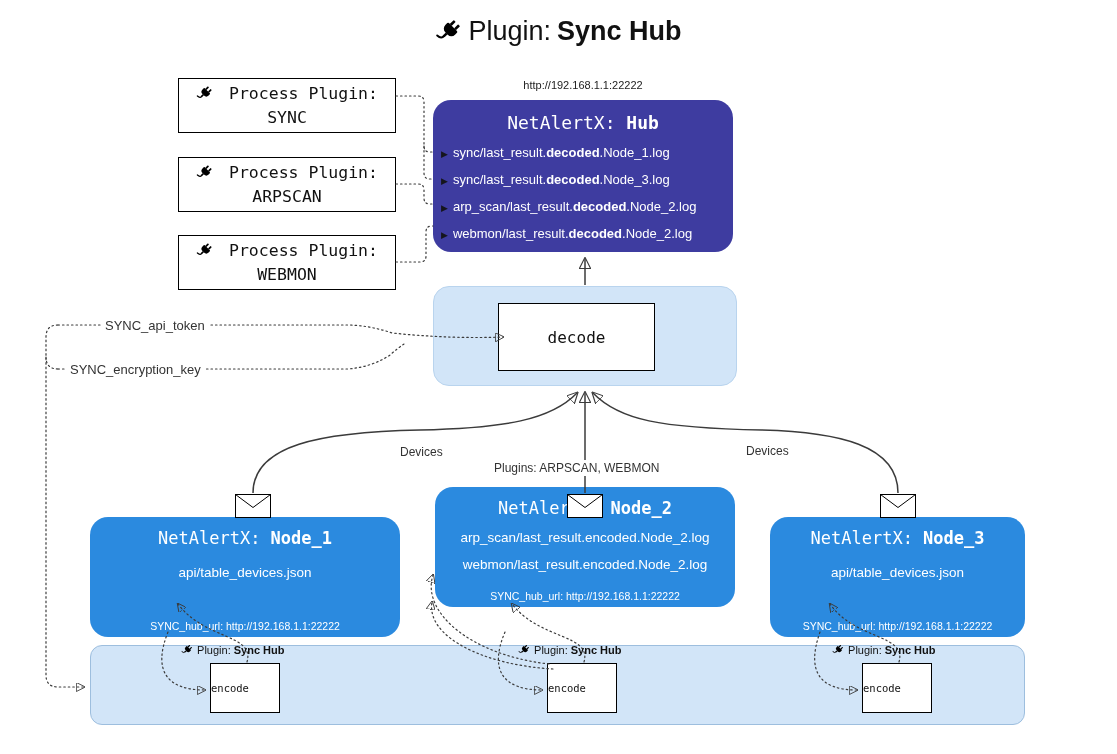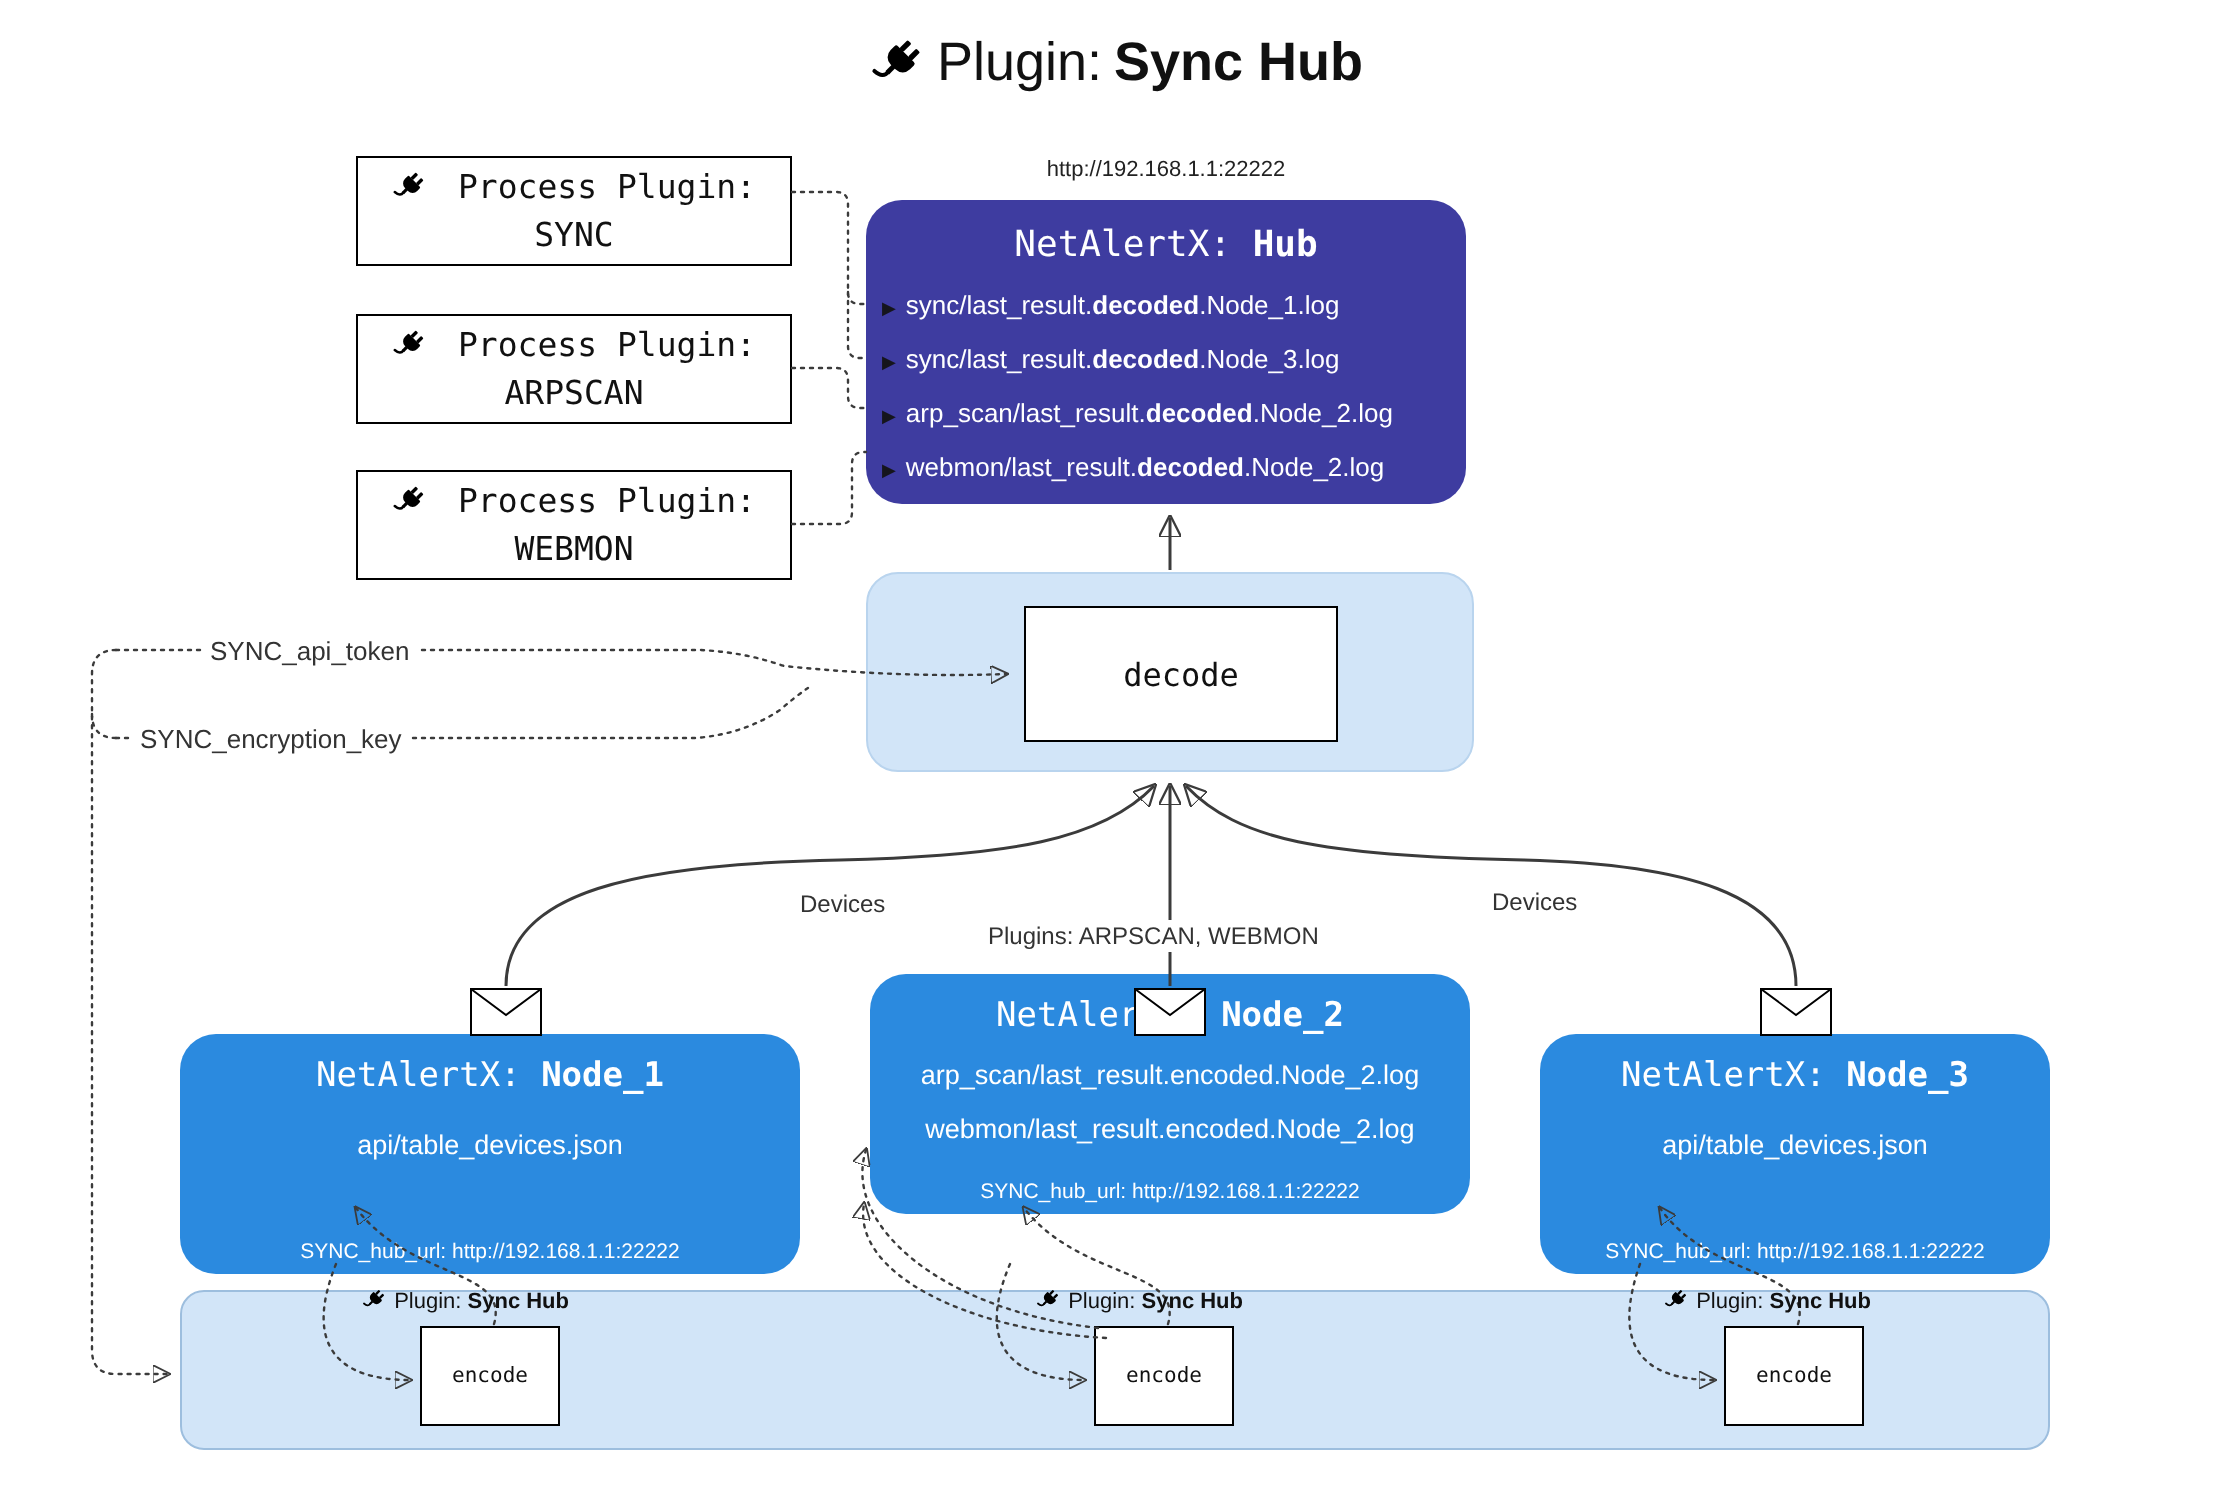--- a/index.html
+++ b/index.html
@@ -32,41 +32,41 @@
          background:#3e3ca0; color:#fff; z-index:3; }
   .hub-title { text-align:center; margin-top:12px; font-family:"DejaVu Sans Mono", monospace; font-size:18px; }
   .hub-title b { margin-left:0.6em; }
   .hub-entries { margin-top:7px; padding-left:8px; }
   .hub-entry { font-size:13px; line-height:25px; white-space:nowrap; }
   .entry-arrow { color:#15151c; font-size:9px; margin-right:5px; }
 
   
   .decode-container { left:433px; top:286px; width:304px; height:100px; border-radius:16px;
                       background:#d2e5f8; border:1px solid #b9d4ee; z-index:1; }
-  .decode-box { left:512px; top:303px; width:157px; height:68px; background:#fff; border:1px solid #000;
+  .decode-box { left:498px; top:303px; width:157px; height:68px; background:#fff; border:1px solid #000;
                 display:flex; align-items:center; justify-content:center;
                 font-family:"DejaVu Sans Mono", monospace; font-size:16px; z-index:3; }
 
   
   .line-label { background:#fff; padding:1px 4px; font-size:13px; color:#333; z-index:6; white-space:nowrap; }
   .edge-label { background:#fff; padding:1px 4px; font-size:12px; color:#333; z-index:6; white-space:nowrap; }
 
   
   .node { background:#2b8adf; border-radius:18px; color:#fff; text-align:center; z-index:3; }
   .node-title { margin-top:11px; font-family:"DejaVu Sans Mono", monospace; font-size:17px; }
   .node-title b { margin-left:0.6em; }
   .node-files { margin-top:12px; font-size:13.5px; line-height:26px; }
   .node-footer { position:absolute; bottom:5px; left:0; width:100%; font-size:10.5px; }
 
   
   .bottom-container { left:90px; top:645px; width:935px; height:80px; border-radius:12px;
                       background:#d2e5f8; border:1px solid #9dbede; z-index:1; }
   .enc-label { top:644px; width:130px; text-align:left; font-size:11px; color:#111; z-index:6; white-space:nowrap; }
   .enc-box { top:663px; width:70px; height:50px; background:#fff; border:1px solid #000; z-index:3;
-             display:flex; align-items:center; justify-content:center;
+             display:flex; align-items:center; justify-content:flex-start;
              font-family:"DejaVu Sans Mono", monospace; font-size:10.5px; }
 
   
   .overlay { position:absolute; left:0; top:0; width:1117px; height:754px; z-index:4; pointer-events:none; }
   .overlay path { fill:none; stroke:#3b3b3b; }
   .dot  { stroke-width:1.2; stroke-dasharray:1.5 3; stroke-linecap:round; }
   .sol  { stroke-width:1.5; }
 
   .envelope { z-index:6; }
 </style>

